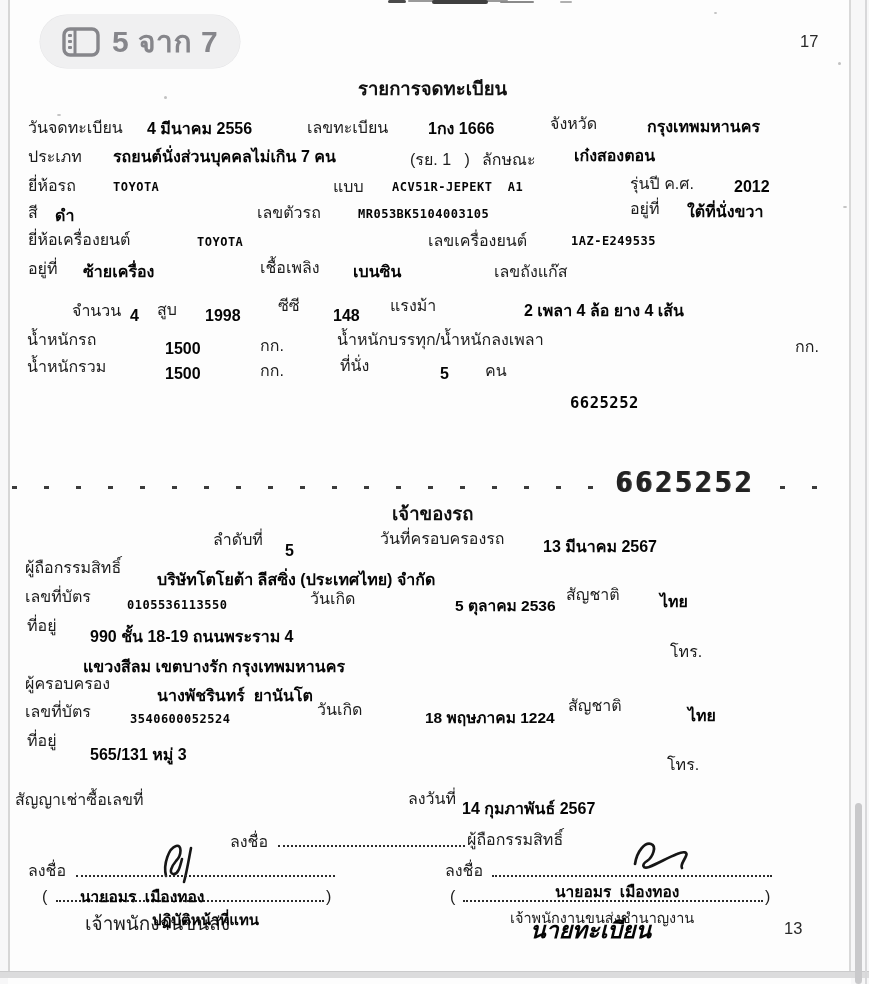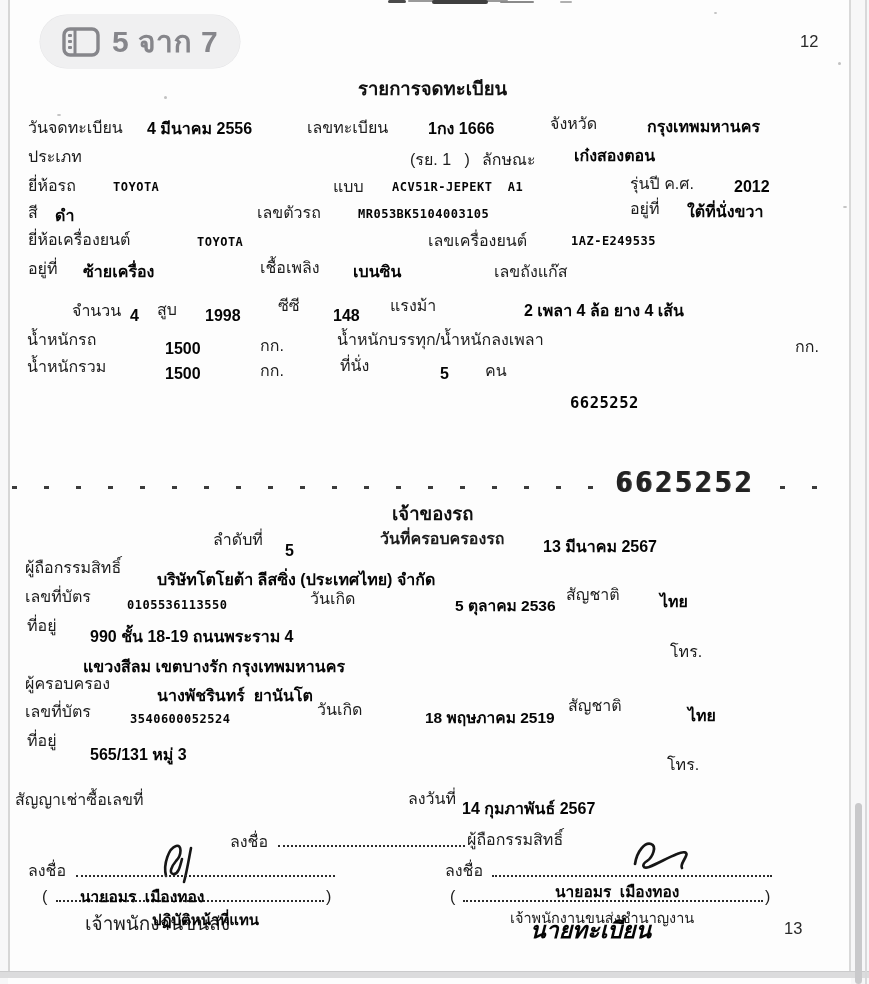--- a/index.html
+++ b/index.html
@@ -52,32 +52,33 @@
       <svg width="38" height="30" viewBox="0 0 38 30">
         <rect x="2" y="2" width="34" height="26" rx="6" fill="none" stroke="#86868b" stroke-width="3.4"></rect>
         <line x1="13" y1="3" x2="13" y2="27" stroke="#86868b" stroke-width="3"></line>
         <rect x="6" y="7" width="4" height="3" rx="1" fill="#86868b"></rect>
         <rect x="6" y="13" width="4" height="3" rx="1" fill="#86868b"></rect>
         <rect x="6" y="19" width="4" height="3" rx="1" fill="#86868b"></rect>
       </svg>
     </span>
     <span class="badge-label">5 จาก 7</span>
   </div>
-  <span class="pagenum" style="left:800px;top:32px;">12</span>
+  <span class="pagenum" style="left:800px;top:32px;">17</span>
 
   <span class="t title" style="left:358px;top:78px;">รายการจดทะเบียน</span>
 
   <span class="t" style="left:28px;top:118px;">วันจดทะเบียน</span>
   <span class="t b" style="left:147px;top:119px;">4 มีนาคม 2556</span>
   <span class="t" style="left:307px;top:118px;">เลขทะเบียน</span>
   <span class="t b" style="left:428px;top:119px;">1กง 1666</span>
   <span class="t" style="left:550px;top:114px;">จังหวัด</span>
   <span class="t b" style="left:647px;top:117px;">กรุงเทพมหานคร</span>
 
   <span class="t" style="left:28px;top:147px;">ประเภท</span>
+  <span class="t b" style="left:113px;top:147px;">รถยนต์นั่งส่วนบุคคลไม่เกิน 7 คน</span>
   <span class="t" style="left:410px;top:150px;">(รย. 1   )</span>
   <span class="t" style="left:482px;top:150px;">ลักษณะ</span>
   <span class="t b" style="left:574px;top:146px;">เก๋งสองตอน</span>
 
   <span class="t" style="left:28px;top:176px;">ยี่ห้อรถ</span>
   <span class="t b m" style="left:113px;top:180px;">TOYOTA</span>
   <span class="t" style="left:333px;top:177px;">แบบ</span>
   <span class="t b m" style="left:392px;top:180px;">ACV51R-JEPEKT  A1</span>
   <span class="t" style="left:630px;top:174px;">รุ่นปี ค.ศ.</span>
   <span class="t b" style="left:734px;top:177px;">2012</span>
@@ -123,21 +124,21 @@
   <span class="t" style="left:485px;top:361px;">คน</span>
 
   <span class="t b m" style="left:570px;top:394px;font-size:15.5px;">6625252</span>
 
   <div class="perf"></div>
   <span class="stamp">6625252</span>
 
   <span class="t title" style="left:392px;top:503px;">เจ้าของรถ</span>
   <span class="t" style="left:213px;top:530px;">ลำดับที่</span>
   <span class="t b" style="left:285px;top:541px;">5</span>
-  <span class="t" style="left:380px;top:529px;font-weight:bold;">วันที่ครอบครองรถ</span>
+  <span class="t" style="left:380px;top:529px;">วันที่ครอบครองรถ</span>
   <span class="t b" style="left:543px;top:537px;">13 มีนาคม 2567</span>
 
   <span class="t" style="left:25px;top:558px;">ผู้ถือกรรมสิทธิ์</span>
   <span class="t b" style="left:157px;top:570px;">บริษัทโตโยต้า ลีสซิ่ง (ประเทศไทย) จำกัด</span>
   <span class="t" style="left:25px;top:587px;">เลขที่บัตร</span>
   <span class="t b m" style="left:127px;top:598px;">0105536113550</span>
   <span class="t" style="left:310px;top:589px;">วันเกิด</span>
   <span class="t b" style="left:455px;top:597px;font-size:15.5px;">5 ตุลาคม 2536</span>
   <span class="t" style="left:566px;top:585px;">สัญชาติ</span>
   <span class="t b" style="left:660px;top:592px;">ไทย</span>
@@ -145,21 +146,21 @@
   <span class="t" style="left:27px;top:616px;">ที่อยู่</span>
   <span class="t b" style="left:90px;top:627px;">990 ชั้น 18-19 ถนนพระราม 4</span>
   <span class="t b" style="left:83px;top:657px;text-align:center;">แขวงสีลม เขตบางรัก กรุงเทพมหานคร</span>
   <span class="t" style="left:670px;top:642px;">โทร.</span>
 
   <span class="t" style="left:25px;top:674px;">ผู้ครอบครอง</span>
   <span class="t b" style="left:157px;top:686px;">นางพัชรินทร์  ยานันโต</span>
   <span class="t" style="left:25px;top:702px;">เลขที่บัตร</span>
   <span class="t b m" style="left:130px;top:712px;">3540600052524</span>
   <span class="t" style="left:317px;top:700px;">วันเกิด</span>
-  <span class="t b" style="left:425px;top:709px;font-size:15.5px;">18 พฤษภาคม 2519</span>
+  <span class="t b" style="left:425px;top:709px;font-size:15.5px;">18 พฤษภาคม 1224</span>
   <span class="t" style="left:568px;top:696px;">สัญชาติ</span>
   <span class="t b" style="left:688px;top:706px;">ไทย</span>
 
   <span class="t" style="left:27px;top:731px;">ที่อยู่</span>
   <span class="t b" style="left:90px;top:745px;">565/131 หมู่ 3</span>
   <span class="t" style="left:667px;top:755px;">โทร.</span>
 
   <span class="t" style="left:15px;top:790px;">สัญญาเช่าซื้อเลขที่</span>
   <span class="t" style="left:408px;top:789px;">ลงวันที่</span>
   <span class="t b" style="left:462px;top:799px;">14 กุมภาพันธ์ 2567</span>

